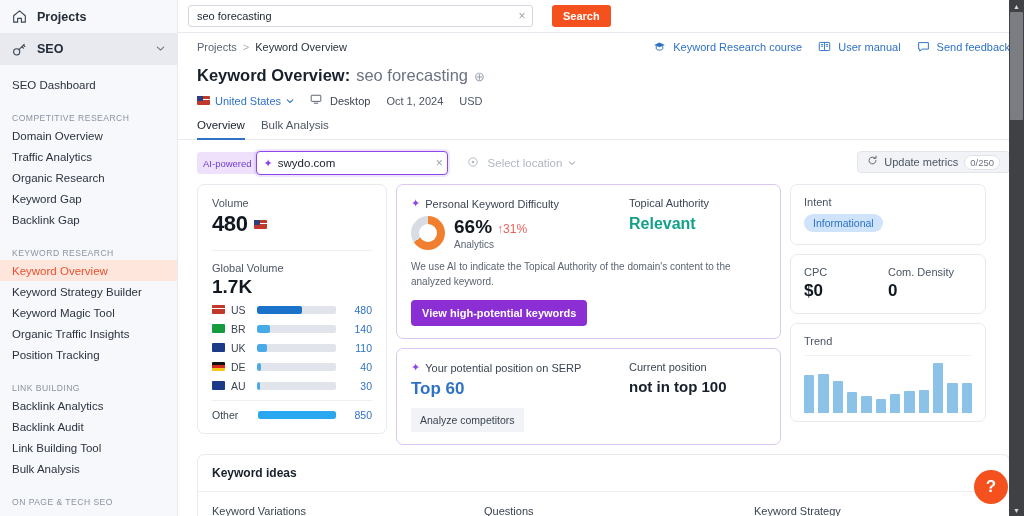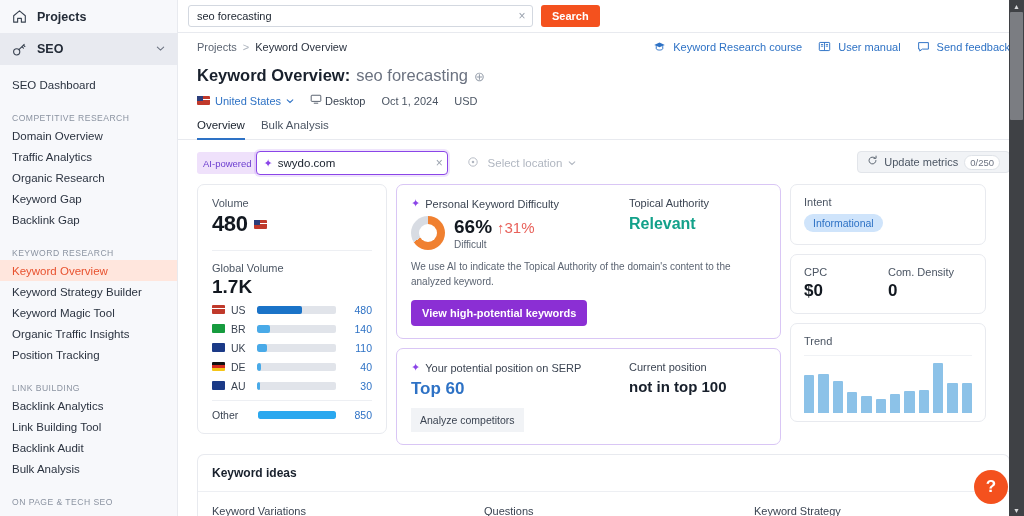--- a/index.html
+++ b/index.html
@@ -57,21 +57,21 @@
   .search-wrap {
     width: 345px; height: 22px; border: 1px solid #d3d8e0; border-radius: 3px;
     display: flex; align-items: center; background: #fff; position: relative;
   }
   .search-wrap input {
     flex: 1; border: 0; outline: 0; font-size: 11px; color: #222a35;
     padding: 0 8px; font-family: "Liberation Sans", sans-serif; background: transparent;
   }
   .search-x { width: 20px; text-align: center; color: #9aa2ae; font-size: 12px; cursor: pointer; }
   .search-btn {
-    margin-left: 8px; height: 22px; padding: 0 11px;
+    margin-left: 19px; height: 22px; padding: 0 11px;
     background: #f4511e; color: #fff; border: 0; border-radius: 3px;
     font-size: 11px; font-weight: bold; cursor: pointer;
     font-family: "Liberation Sans", sans-serif;
   }
 
   
   .crumbrow {
     height: 28px; display: flex; align-items: center;
     padding: 0 14px 0 19px; font-size: 11px; color: #6b7280;
     justify-content: space-between;
@@ -87,21 +87,21 @@
   .titlerow { padding: 5px 0 0 19px; display: flex; align-items: baseline; gap: 6px; }
   .titlerow h1 { font-size: 16.5px; color: #18202c; font-weight: bold; }
   .titlerow .kw { font-size: 16.5px; color: #6b7280; font-weight: normal; }
   .plusic { color: #9aa2ae; font-size: 13px; }
 
   .metarow {
     padding: 8px 0 0 19px; display: flex; align-items: center; gap: 16px;
     font-size: 11px; color: #4b5563;
   }
   .metarow .geo { display: flex; align-items: center; gap: 5px; color: #2e72c5; cursor: pointer; }
-  .metarow .dev { display: flex; align-items: center; color: #3b4452; }
+  .metarow .dev { display: flex; align-items: center; gap: 5px; color: #3b4452; }
   .flag { width: 13px; height: 9px; display: inline-block; border-radius: 1px; }
 
   
   .tabs { margin: 11px 0 0 19px; display: flex; gap: 16px; font-size: 11.5px; }
   .tab { padding-bottom: 7px; color: #4b5563; cursor: pointer; }
   .tab.active { color: #18202c; border-bottom: 2px solid #2e72c5; }
   .tabs-line { border-bottom: 1px solid #e8eaef; margin-top: -1px; }
 
   
   .ctrlrow {
@@ -163,21 +163,21 @@
   .center-col { width: 385px; display: flex; flex-direction: column; gap: 9px; }
   .pcard { border: 1px solid #d9c6f5; border-radius: 7px; background: #fff; padding: 12px 14px 12px; }
   .pc-head { display: flex; }
   .pc-l { width: 218px; }
   .pc-title { font-size: 11px; color: #3b4452; display: flex; align-items: center; gap: 5px; }
   .pkd-row { display: flex; align-items: center; gap: 9px; margin-top: 6px; }
   .donut { width: 34px; height: 34px; flex: 0 0 34px; border-radius: 50%; position: relative;
            background: conic-gradient(#f08030 0 66%, #d8dce3 66% 100%); }
   .donut::after { content: ""; position: absolute; inset: 8px; background: #fff; border-radius: 50%; }
   .pkd-val { font-size: 19px; font-weight: bold; color: #121820; display: flex; align-items: baseline; gap: 5px; }
-  .pkd-delta { font-size: 15px; color: #e8615a; font-weight: normal; }
+  .pkd-delta { font-size: 12px; color: #e8615a; font-weight: normal; }
   .pkd-sub { font-size: 10px; color: #5b6472; margin-top: 1px; }
   .ta-val { font-size: 16px; font-weight: bold; color: #13a18a; margin-top: 6px; }
   .pc-desc { font-size: 10px; color: #5b6472; line-height: 1.45; margin-top: 10px; }
   .pbtn { margin-top: 11px; background: #8b2fd4; color: #fff; border: 0; border-radius: 4px;
           font-size: 11px; font-weight: bold; padding: 7px 11px; cursor: pointer;
           font-family: "Liberation Sans", sans-serif; }
   .serp-val { font-size: 17px; font-weight: bold; color: #2e72c5; margin-top: 5px; }
   .cur-val { font-size: 15px; font-weight: bold; color: #18202c; margin-top: 5px; }
   .gbtn { margin-top: 9px; background: #f1f3f6; color: #3b4452; border: 0; border-radius: 0;
           font-size: 10.5px; padding: 6px 9px; cursor: pointer;
@@ -285,24 +285,24 @@
         <span>Organic Traffic Insights</span>
       </div>
       <div class="sb-item">
         <span>Position Tracking</span>
       </div>
       <div class="sb-group">LINK BUILDING</div>
       <div class="sb-item">
         <span>Backlink Analytics</span>
       </div>
       <div class="sb-item">
+        <span>Backlink Audit</span>
+      </div>
+      <div class="sb-item">
         <span>Link Building Tool</span>
-      </div>
-      <div class="sb-item">
-        <span>Backlink Audit</span>
       </div>
       <div class="sb-item">
         <span>Bulk Analysis</span>
       </div>
       <div class="sb-group">ON PAGE &amp; TECH SEO</div>
       <div class="sb-item">
         <span>Site Audit</span>
       </div>
     </div>
 </div>
@@ -497,21 +497,21 @@
               <span style="color:#8b45e8;">✦</span>
               <span>Personal Keyword Difficulty</span>
             </div>
             <div class="pkd-row">
               <div class="donut" id="pkd-donut" style="background: conic-gradient(rgb(240, 128, 48) 0deg, rgb(240, 128, 48) 66%, rgb(216, 220, 227) 66%, rgb(216, 220, 227) 100%);"></div>
               <div>
                 <div class="pkd-val">
                   <span>66%</span>
                   <span class="pkd-delta">↑31%</span>
                 </div>
-                <div class="pkd-sub">Difficult</div>
+                <div class="pkd-sub">Analytics</div>
               </div>
             </div>
           </div>
           <div>
             <div class="pc-title">Topical Authority</div>
             <div class="ta-val">Relevant</div>
           </div>
         </div>
         <div class="pc-desc">We use AI to indicate the Topical Authority of the domain's content to the analyzed keyword.</div>
         <button class="pbtn">View high-potential keywords</button>

